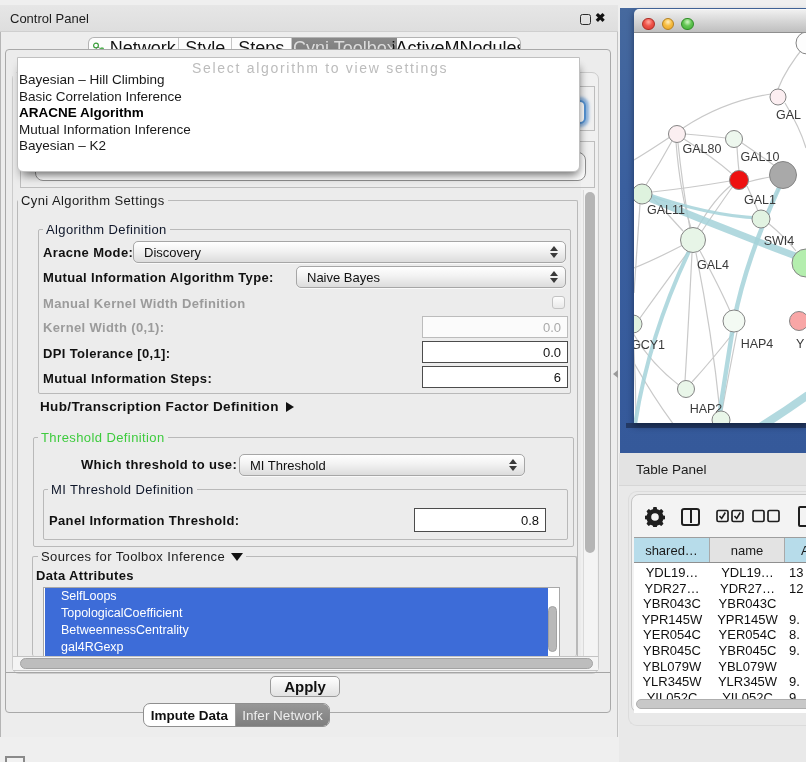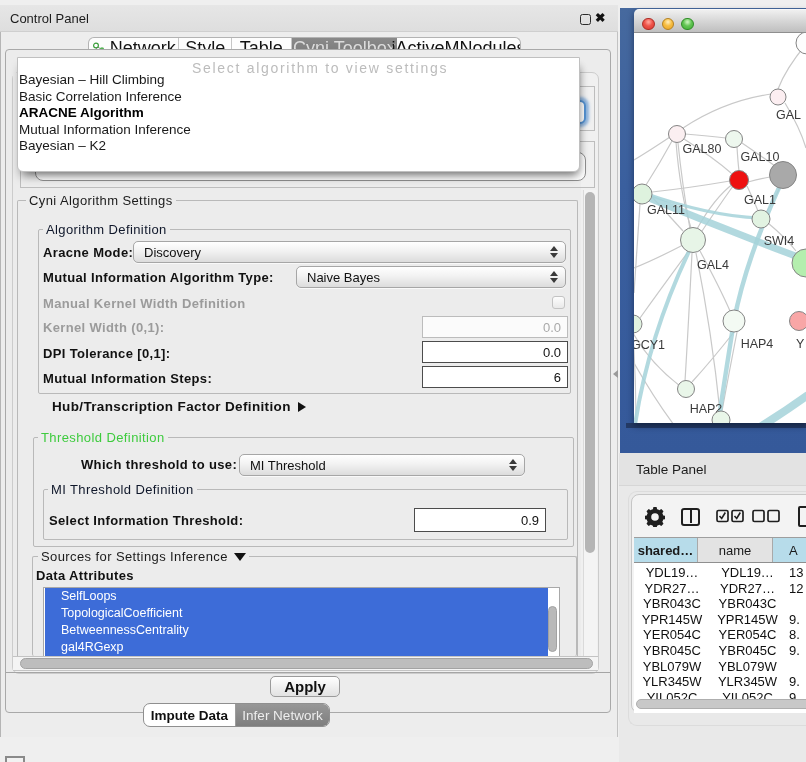--- a/index.html
+++ b/index.html
@@ -24,21 +24,21 @@
   .tab.sel{background:linear-gradient(#8a8a8a,#777);color:#dcdcdc;border-right:none;}
   .tab .ticon{margin-right:5px;margin-top:1px;}
   
   .content-panel{left:5px;top:49px;width:606px;height:664px;border:1px solid #a9a9a9;
                  border-radius:4px;background:#ececec;box-sizing:border-box;}
   .inner-pane{left:12px;top:72px;width:587px;height:602px;background:#f0f0f0;
               border:1px solid #cccccc;border-radius:7px;box-sizing:border-box;}
   .viewport{left:13px;top:73px;width:568px;height:583px;background:#ececec;}
   
   .group{border:1px solid #b9b9b9;border-radius:2px;box-sizing:border-box;background:transparent;}
-  .group-caption{position:absolute;top:-8px;left:8px;background:#ececec;padding:0 3px;
+  .group-caption{position:absolute;top:-8px;left:0;background:#ececec;padding:0 3px;
                  font-size:13px;white-space:nowrap;letter-spacing:0.4px;}
   .cap-black{color:#1b1b1b;}
   .cap-blue{color:#0f172a;}
   .cap-green{color:#3ecb3e;}
   .lbl{font-size:13px;font-weight:700;color:#111;white-space:nowrap;letter-spacing:0.35px;}
   .lbl-gray{color:#9b9b9b;}
   .combo{background:linear-gradient(#ffffff,#f2f2f2 45%,#dcdcdc);border:1px solid #a6a6a6;
          border-radius:5px;box-sizing:border-box;display:flex;align-items:center;
          font-size:13px;color:#111;box-shadow:0 1px 0 rgba(255,255,255,.7);}
   .combo .cval{padding-left:10px;flex:1;}
@@ -159,21 +159,21 @@
         <circle cx="4" cy="3.5" r="2.4" fill="#fff" stroke="#3c9e3c" stroke-width="1.2"></circle>
         <circle cx="10" cy="7.5" r="2.2" fill="#57b457"></circle>
         <circle cx="5" cy="11" r="2.2" fill="#2f8f2f"></circle>
       </svg>
       <span>Network</span>
     </div>
     <div class="tab" style="width: 53px;">
       <span>Style</span>
     </div>
     <div class="tab" style="width: 60px;">
-      <span>Table</span>
+      <span>Steps</span>
     </div>
     <div class="tab sel" style="width: 106px;">
       <span>Cyni Toolbox</span>
     </div>
     <div class="tab" style="width: 123px;">
       <span>jActiveMNodules</span>
     </div>
   </div>
 
 <div class="abs content-panel"></div>
@@ -218,45 +218,45 @@
 
 <div class="abs lbl lbl-gray" style="left:43px;top:320px;">Kernel Width (0,1):</div>
 <div class="abs field disabled" style="left:422px;top:316px;width:146px;height:22px;">0.0</div>
 
 <div class="abs lbl" style="left:43px;top:346px;">DPI Tolerance [0,1]:</div>
 <div class="abs field" style="left:422px;top:341px;width:146px;height:22px;">0.0</div>
 
 <div class="abs lbl" style="left:43px;top:371px;">Mutual Information Steps:</div>
 <div class="abs field" style="left:422px;top:366px;width:146px;height:22px;">6</div>
 
-<div class="abs" style="left:52px;top:399px;display:flex;align-items:center;gap:7px;">
+<div class="abs" style="left:40px;top:399px;display:flex;align-items:center;gap:7px;">
     <span class="lbl" style="font-size:13.5px;">Hub/Transcription Factor Definition</span>
     <span class="tri-right"></span>
   </div>
 
 <div class="abs group" style="left:33px;top:437px;width:541px;height:110px;">
   <span class="group-caption cap-green" style="left:4px;">Threshold Definition</span>
 </div>
 <div class="abs lbl" style="left:81px;top:457px;">Which threshold to use:</div>
 <div class="abs combo" style="left:239px;top:454px;width:286px;height:22px;">
   <span class="cval">MI Threshold</span>
   <span class="arrows">
       <i class="arr-up"></i>
       <i class="arr-dn"></i>
     </span>
 </div>
 <div class="abs group" style="left:43px;top:489px;width:525px;height:51px;">
   <span class="group-caption cap-blue" style="left:4px;">MI Threshold Definition</span>
 </div>
-<div class="abs lbl" style="left:49px;top:513px;">Select Information Threshold:</div>
-<div class="abs field" style="left:414px;top:508px;width:132px;height:24px;">0.9</div>
+<div class="abs lbl" style="left:49px;top:513px;">Panel Information Threshold:</div>
+<div class="abs field" style="left:414px;top:508px;width:132px;height:24px;">0.8</div>
 
 <div class="abs group" style="left:32px;top:556px;width:545px;height:100px;border-bottom:none;">
   <span class="group-caption cap-black" style="left:5px;display:inline-flex;align-items:center;gap:6px;">
-      <span>Sources for Settings Inference</span>
+      <span>Sources for Toolbox Inference</span>
       <span class="tri-down"></span>
     </span>
 </div>
 <div class="abs lbl" style="left:36px;top:568px;">Data Attributes</div>
 
 <div class="abs attr-list" id="attrList">
     <div class="attr-item">SelfLoops</div>
     <div class="attr-item">TopologicalCoefficient</div>
     <div class="attr-item">BetweennessCentrality</div>
     <div class="attr-item">gal4RGexp</div>
@@ -382,21 +382,21 @@
     <path d="M18.5,7 l2.2,2.5 3.6,-6" fill="none" stroke="#1f1f1f" stroke-width="1.6"></path>
   </svg>
 <svg class="abs" style="left:752px;top:509px;" width="28" height="14" viewBox="0 0 28 14">
     <rect x="1" y="1.5" width="11" height="11" rx="1.5" fill="none" stroke="#1f1f1f" stroke-width="1.7"></rect>
     <rect x="16" y="1.5" width="11" height="11" rx="1.5" fill="none" stroke="#1f1f1f" stroke-width="1.7"></rect>
   </svg>
 <div class="abs doc-icon"></div>
 
 <div class="abs tbl">
   <div class="tbl-head" id="tblHead">
-      <div class="th blue" style="width: 64px; font-weight: bold;">shared…</div>
+      <div class="th blue" style="width: 76px;">shared…</div>
       <div class="th gray" style="width: 75px;">name</div>
       <div class="th blue" style="width: 79px; justify-content: flex-start; padding-left: 16px;">A</div>
     </div>
   <div class="tbl-body" id="tblBody">
       <div class="tr">
         <div class="td" style="width: 76px;">YDL19…</div>
         <div class="td" style="width: 75px;">YDL19…</div>
         <div class="td num" style="width: 79px;">13</div>
       </div>
       <div class="tr">

